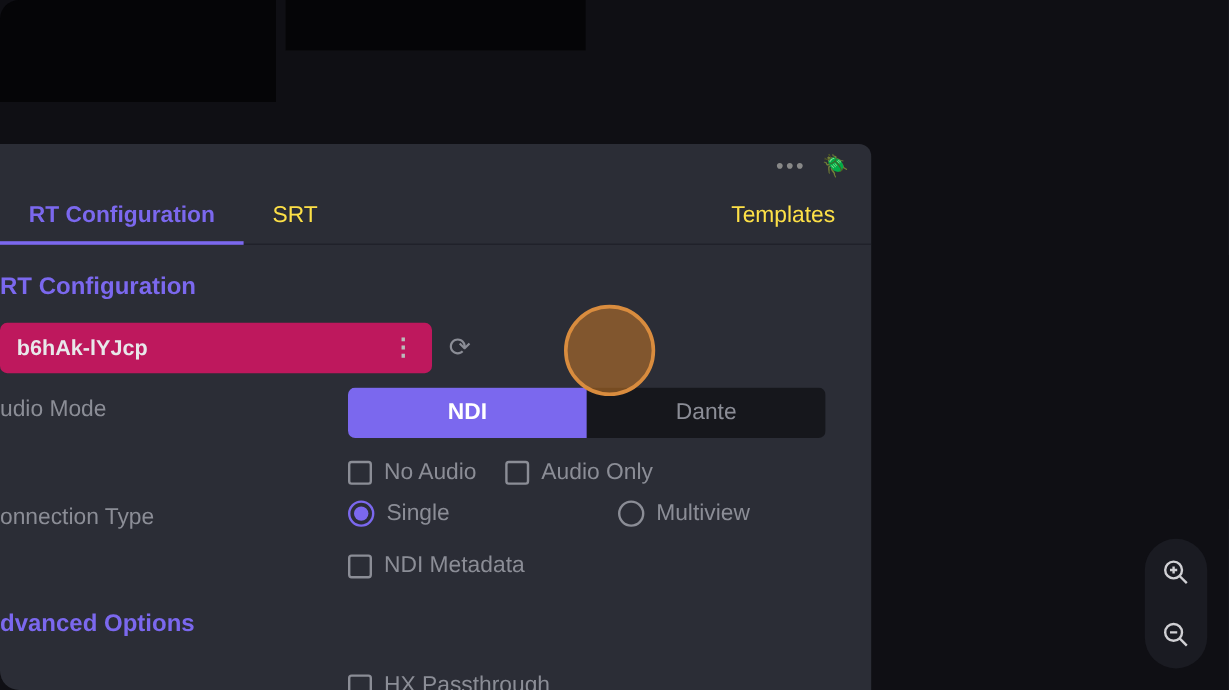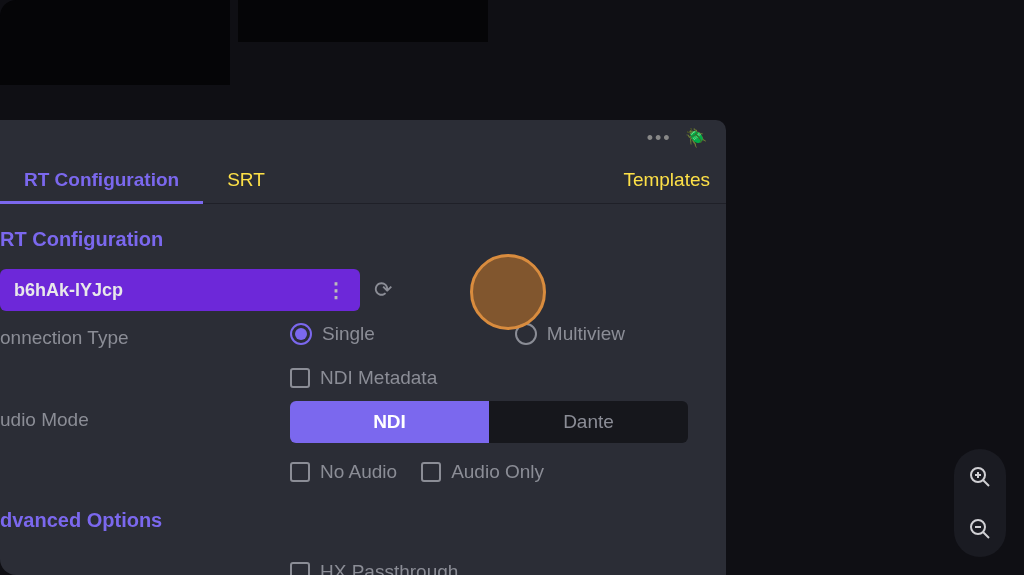--- a/index.html
+++ b/index.html
@@ -78,21 +78,21 @@
   }
   .tab.active::after {
     content: "";
     position: absolute;
     bottom: -1px; left: 0; right: 0;
     height: 3px;
     background: #7b68ee;
   }
   .tab-templates {
     margin-left: auto;
-    padding-right: 16px;
+    padding-right: 30px;
   }
   
   .content {
     padding: 24px 28px 24px 0;
   }
   
   .section-heading {
     color: #7b68ee;
     font-size: 20px;
     font-weight: 600;
@@ -114,21 +114,21 @@
   }
   .row-controls {
     flex: 1;
     display: flex;
     align-items: center;
     gap: 8px;
     flex-wrap: wrap;
   }
   
   .text-input {
-    background: #6d28d9;
+    background: #be185d;
     border: none;
     border-radius: 6px;
     color: #e8e8ea;
     font-size: 18px;
     font-weight: 600;
     padding: 10px 14px;
     width: 360px;
     height: 42px;
     display: flex;
     align-items: center;
@@ -283,20 +283,40 @@
   <div class="content">
     <div class="section-heading">RT Configuration</div>
 
     <div class="row">
       <div class="row-controls">
         <div class="text-input">
           <span>b6hAk-lYJcp</span>
           <span class="kebab">⋮</span>
         </div>
         <span class="refresh">⟳</span>
+      </div>
+    </div>
+
+    <div class="row" style="align-items:flex-start;margin-top:8px;">
+      <div class="row-label" style="padding-top:8px;">udio Mode</div>
+      <div class="row-controls" style="flex-direction:column;align-items:flex-start;gap:14px;">
+        <div class="toggle-group">
+          <div class="toggle-btn active">NDI</div>
+          <div class="toggle-btn">Dante</div>
+        </div>
+        <div class="checkbox-row">
+          <div class="checkbox-item">
+            <span class="checkbox-box"></span>
+            <span>No Audio</span>
+          </div>
+          <div class="checkbox-item">
+            <span class="checkbox-box"></span>
+            <span>Audio Only</span>
+          </div>
+        </div>
       </div>
     </div>
 
     <div class="row" style="align-items:flex-start;">
       <div class="row-label" style="padding-top:4px;">onnection Type</div>
       <div class="row-controls" style="flex-direction:column;align-items:flex-start;gap:12px;">
         <div class="radio-group">
           <div class="radio-item">
             <span class="radio-outer checked">
                 <span class="radio-inner"></span>
@@ -308,40 +328,20 @@
             <span>Multiview</span>
           </div>
         </div>
         <div class="checkbox-item">
           <span class="checkbox-box"></span>
           <span>NDI Metadata</span>
         </div>
       </div>
     </div>
 
-    <div class="row" style="align-items:flex-start;margin-top:8px;">
-      <div class="row-label" style="padding-top:8px;">udio Mode</div>
-      <div class="row-controls" style="flex-direction:column;align-items:flex-start;gap:14px;">
-        <div class="toggle-group">
-          <div class="toggle-btn active">NDI</div>
-          <div class="toggle-btn">Dante</div>
-        </div>
-        <div class="checkbox-row">
-          <div class="checkbox-item">
-            <span class="checkbox-box"></span>
-            <span>No Audio</span>
-          </div>
-          <div class="checkbox-item">
-            <span class="checkbox-box"></span>
-            <span>Audio Only</span>
-          </div>
-        </div>
-      </div>
-    </div>
-
     <div class="advanced-heading">dvanced Options</div>
 
     <div class="row">
       <div class="row-label"></div>
       <div class="row-controls">
         <div class="checkbox-item">
           <span class="checkbox-box"></span>
           <span>HX Passthrough</span>
         </div>
       </div>

